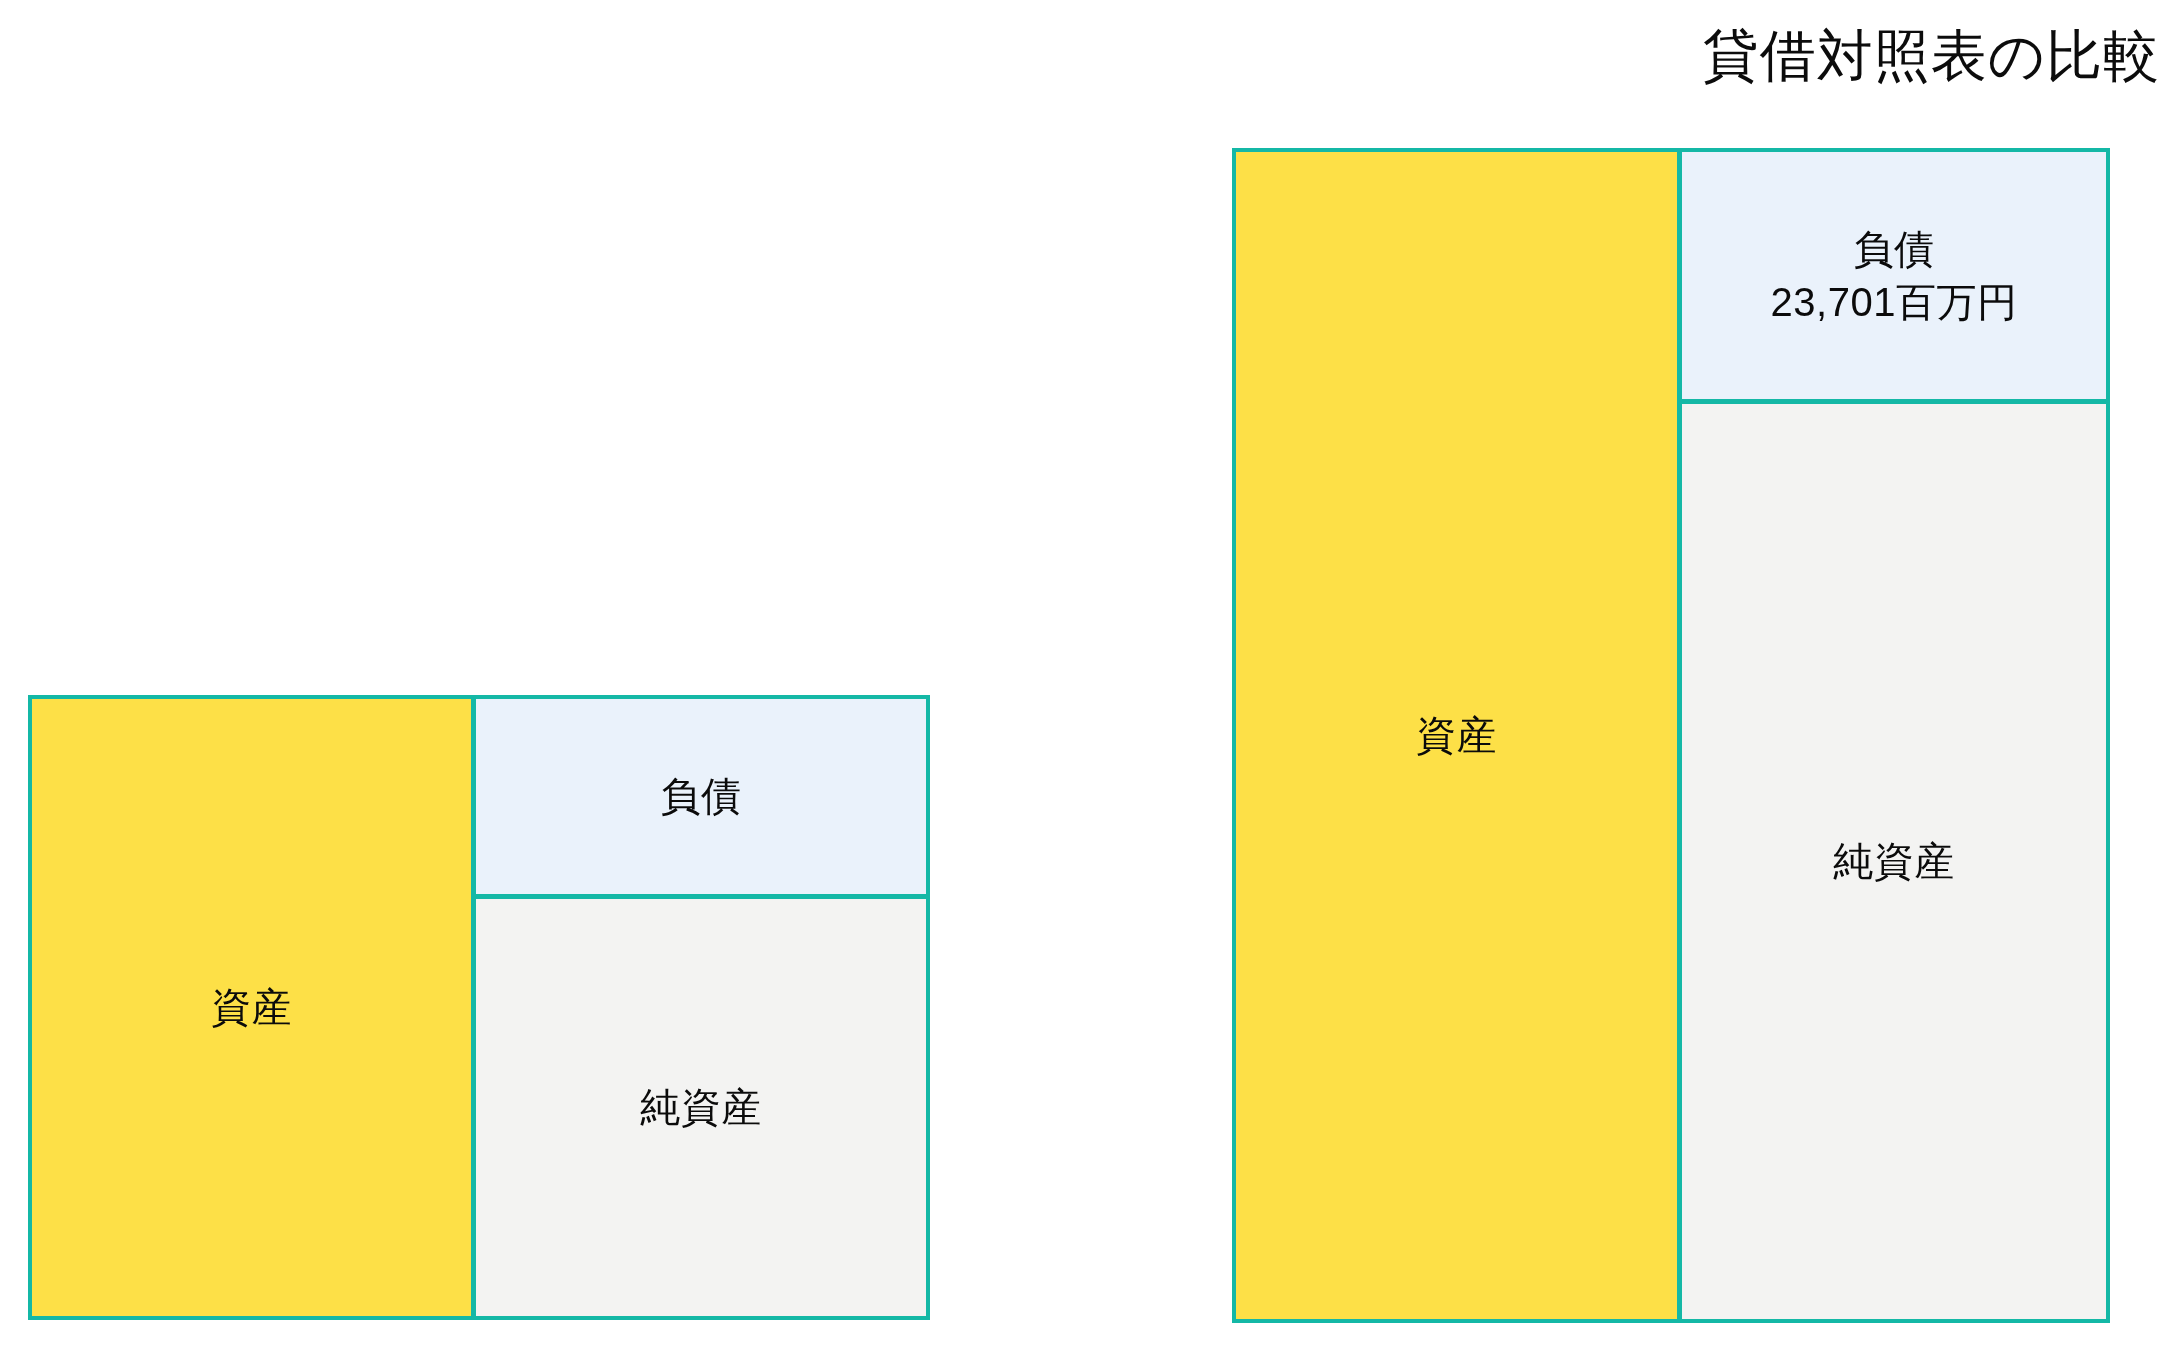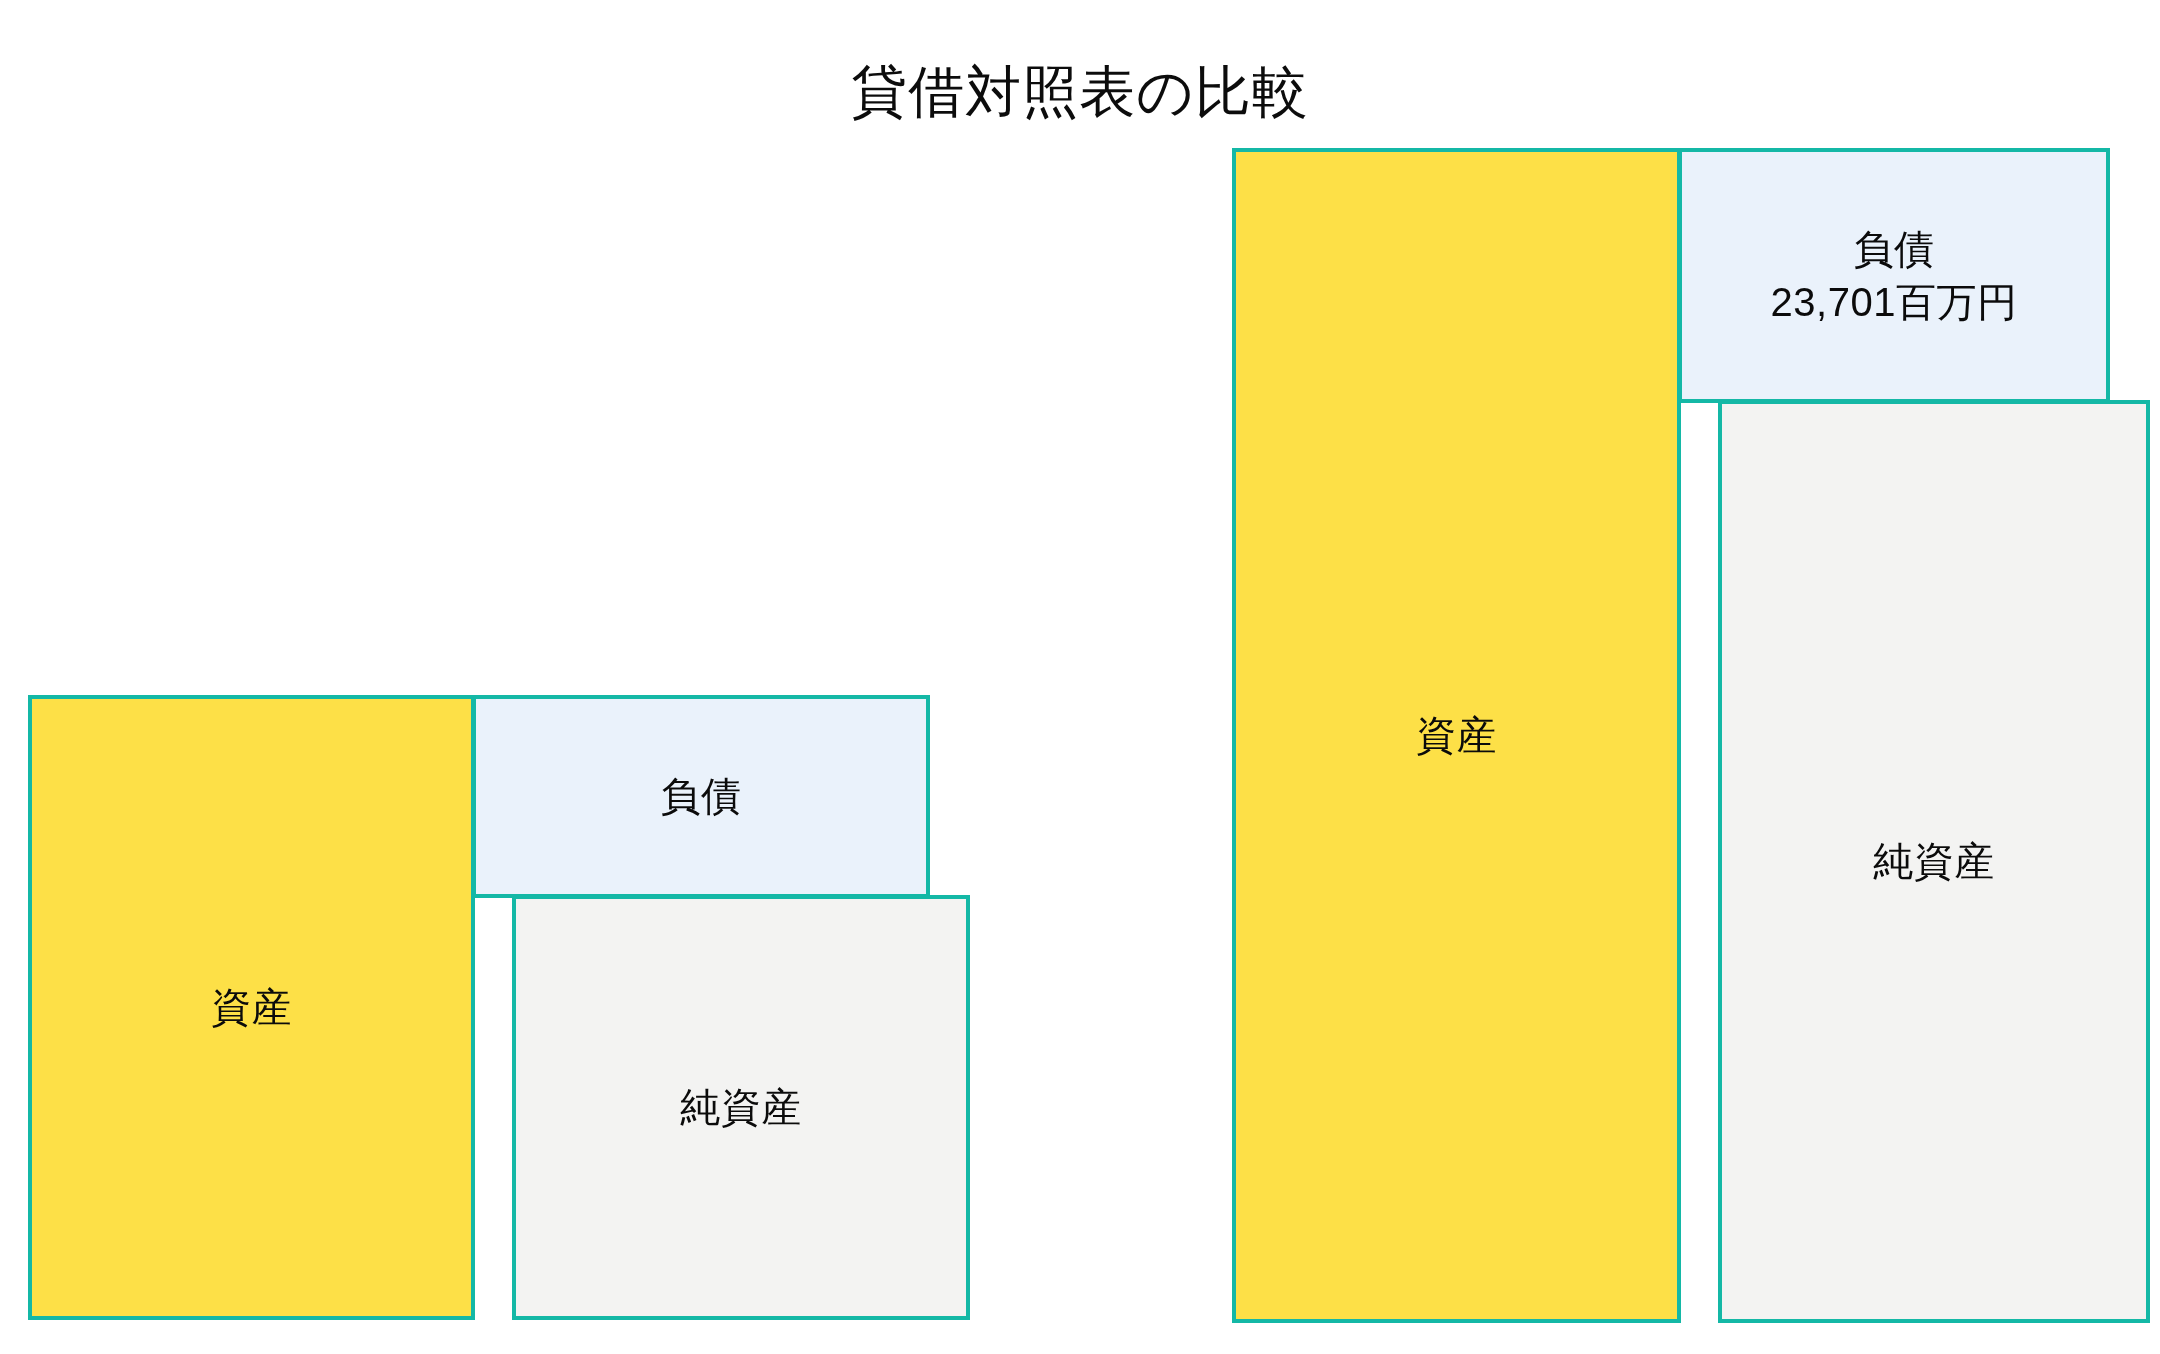--- a/index.html
+++ b/index.html
@@ -22,28 +22,27 @@
     top: 0;
     width: 2160px;
     height: 1354px;
   }
 
   .chart-title {
     position: absolute;
     left: 0;
     top: 22px;
     width: 2160px;
-    text-align: center;
+    text-align: right;
     font-size: 56px;
     font-weight: 400;
     letter-spacing: 1px;
     line-height: 1.2;
     color: #0c0c0c;
     white-space: nowrap;
-    margin-top: 36px;
   }
 
   
   .bs-group {
     position: absolute;
     box-sizing: border-box;
   }
 
   .bs-box {
     position: absolute;
@@ -73,21 +72,21 @@
 
   
   #bs-group-right { left: 1232px; top: 148px; width: 878px; height: 1175px; }
   #bs-group-right .assets-box      { left: 0;     top: 0;    width: 449px; height: 1175px; }
   #bs-group-right .liabilities-box { left: 446px; top: 0;    width: 432px; height: 255px; }
   #bs-group-right .netassets-box   { left: 446px; top: 252px; width: 432px; height: 923px; }
 
   
   .fill-assets      { background: #fde047; }
   .fill-liabilities { background: #eaf2fb; }
-  .fill-netassets   { background: #f3f3f2; margin-left: 40px; }
+  .fill-netassets   { background: #f3f3f2; }
 </style>
 </head>
 <body>
 
 <div id="chart-canvas">
 
   <div class="chart-title">貸借対照表の比較</div>
 
   <div class="bs-group" id="bs-group-left">
 

